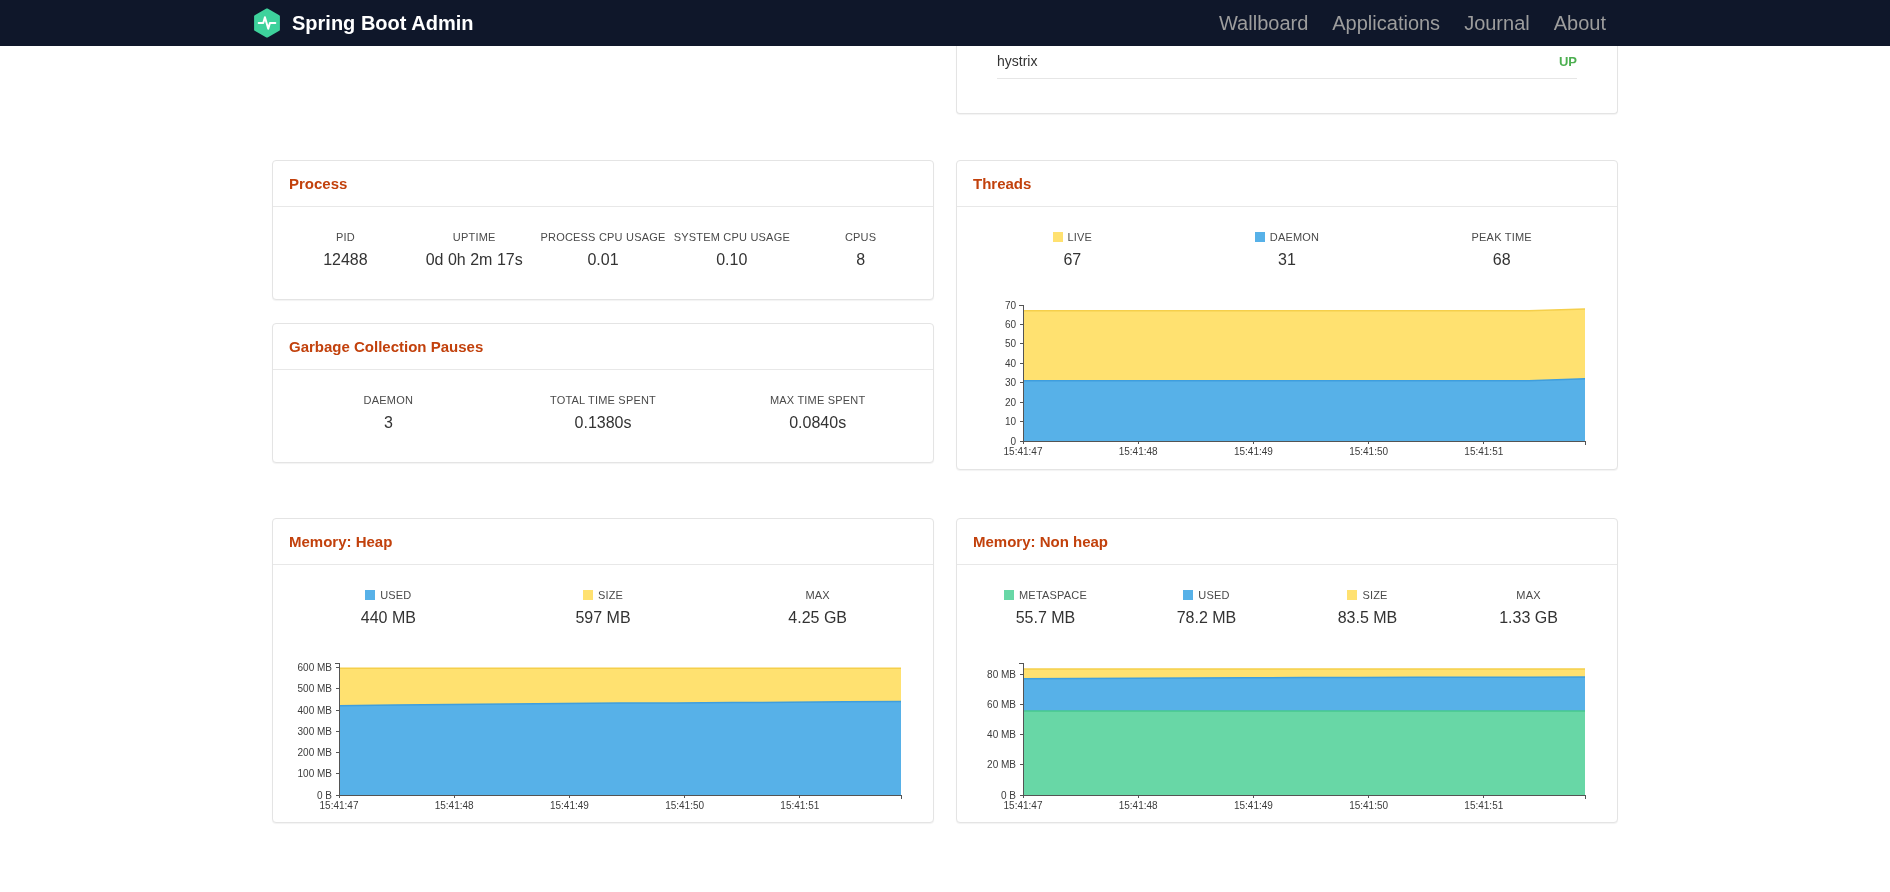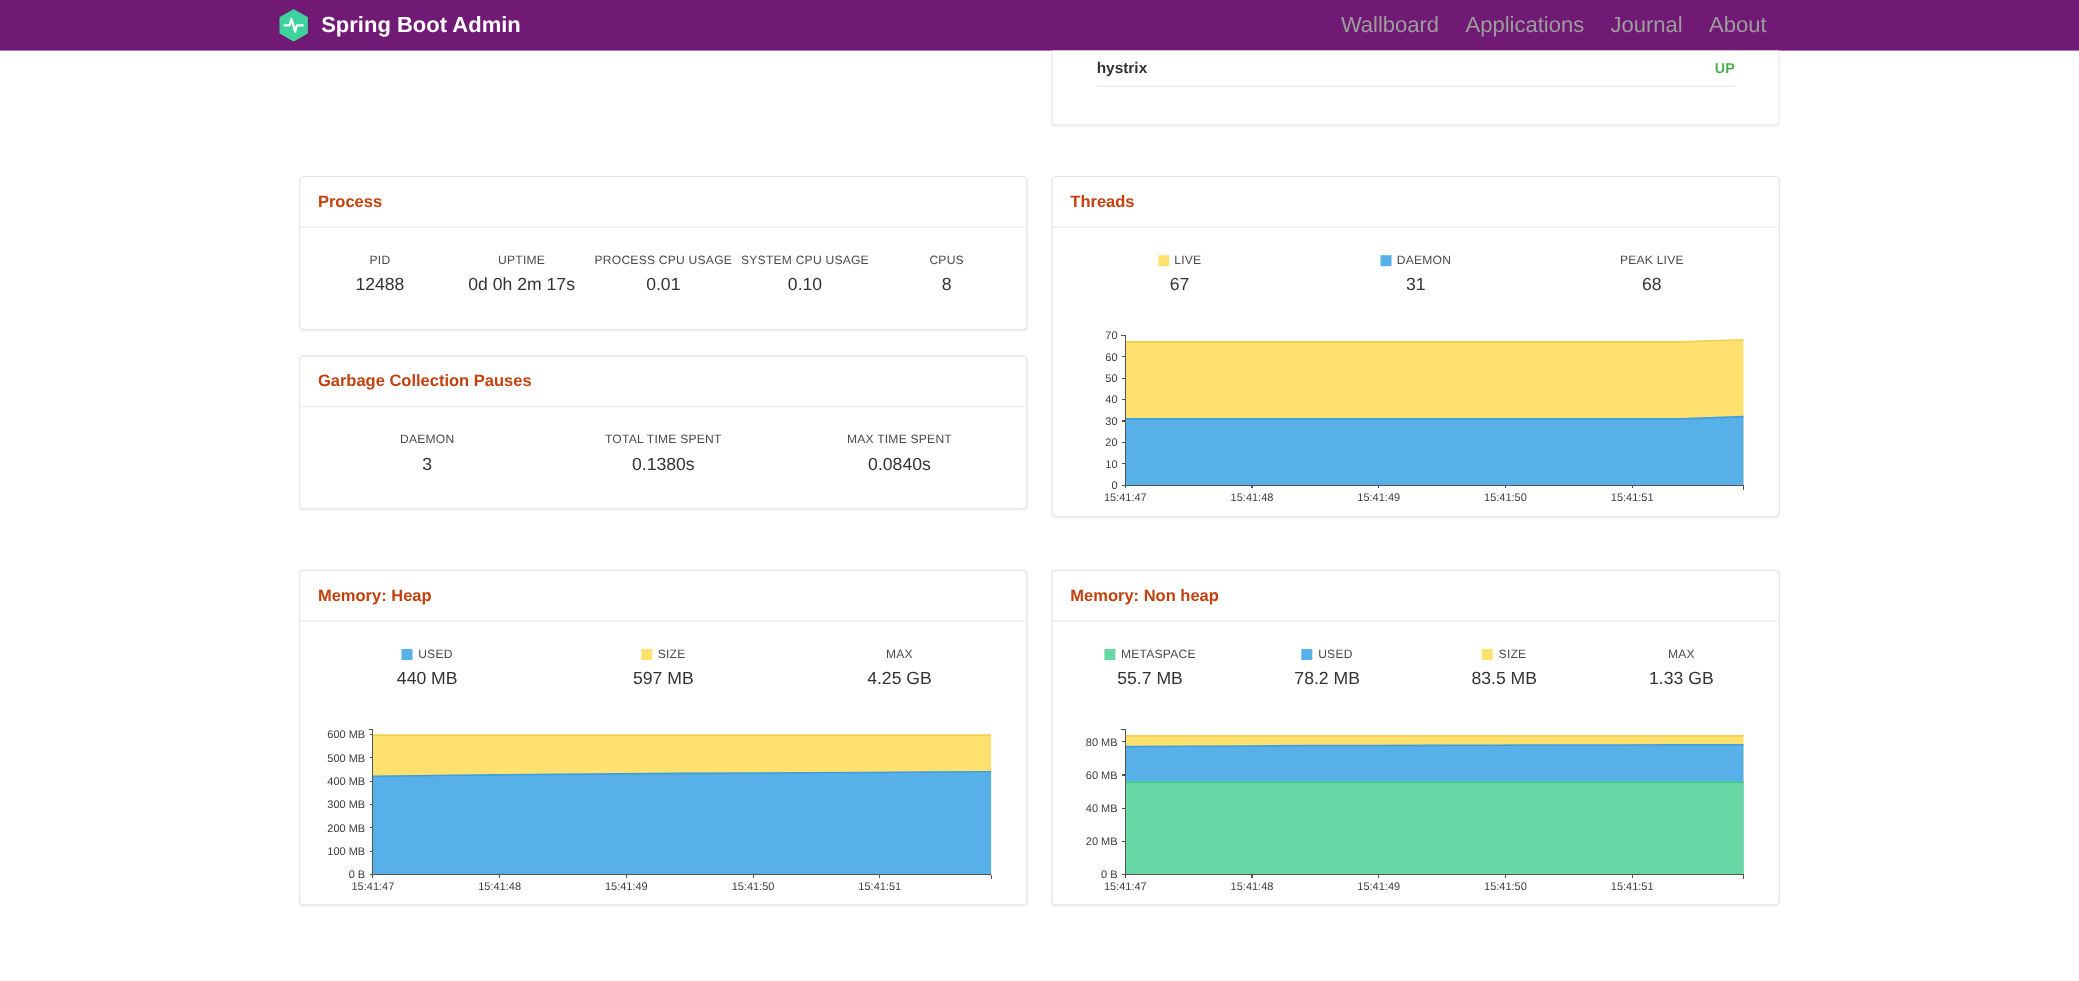--- a/index.html
+++ b/index.html
@@ -1,41 +1,41 @@
 <!DOCTYPE html>
 <html><head>
 <meta charset="utf-8">
 <style>
   * { box-sizing: border-box; margin: 0; padding: 0; }
   html, body { width: 1890px; height: 892px; overflow: hidden; }
   body { font-family: "Liberation Sans", sans-serif; background: #ffffff; color: #333; }
 
   
-  .navbar { height: 46px; background: #701a75; display: flex; align-items: center; }
+  .navbar { height: 46px; background: #0f172a; display: flex; align-items: center; }
   .nav-inner { width: 1346px; margin: 0 auto; height: 100%; display: flex; align-items: center; justify-content: space-between; }
   .brand { display: flex; align-items: center; gap: 10px; color: #fff; font-size: 20px; font-weight: 700; cursor: pointer; margin-left: -20px; }
   .nav-links { display: flex; list-style: none; align-items: center; height: 100%; }
   .nav-links li { color: #9d9d9d; font-size: 20px; padding: 0 12px; cursor: pointer; }
 
   
   .container { width: 1346px; margin: 0 auto; }
   .row { display: flex; gap: 22px; }
   .col { flex: 1; min-width: 0; }
   .row-mid { margin-top: 46px; }
   .row-bottom { margin-top: 48px; }
 
   
   .panel { background: #fff; border: 1px solid #e4e4e4; border-radius: 4px; box-shadow: 0 1px 1px rgba(0,0,0,.05); }
   .panel + .panel { margin-top: 23px; }
   .panel-cut { border-top: none; border-radius: 0 0 4px 4px; padding-bottom: 34px; }
   .panel-heading { padding: 14px 16px; border-bottom: 1px solid #e8e8e8; font-size: 15px; font-weight: 700; color: #c2410c; }
 
   
   .app-row { display: flex; justify-content: space-between; align-items: center; margin: 0 40px; padding: 7px 0 9px; border-bottom: 1px solid #e6e6e6; cursor: pointer; }
-  .app-name { font-size: 14px; font-weight: 700; color: #333; }
+  .app-name { font-size: 14px; font-weight: 400; color: #333; }
   .status-up { font-size: 13px; font-weight: 700; }
 
   
   .metrics { display: flex; padding: 24px 8px 30px; }
   .metric { flex: 1; text-align: center; }
   .metric-label { font-size: 11px; color: #4a4a4a; letter-spacing: .2px; display: flex; align-items: center; justify-content: center; gap: 5px; }
   .swatch { width: 10px; height: 10px; display: inline-block; flex: 0 0 auto; }
   .metric-value { margin-top: 8px; font-size: 16px; color: #333; }
 
   
@@ -139,21 +139,21 @@
             <div class="metric-value">67</div>
           </div>
           <div class="metric">
             <div class="metric-label">
               <span class="swatch" style="background: rgb(87, 177, 232);"></span>
               <span>DAEMON</span>
             </div>
             <div class="metric-value">31</div>
           </div>
           <div class="metric">
-            <div class="metric-label">PEAK LIVE</div>
+            <div class="metric-label">PEAK TIME</div>
             <div class="metric-value">68</div>
           </div>
         </div>
         <div class="chart"><svg width="622" height="160" font-family="Liberation Sans, sans-serif" font-size="10">
               <polygon fill="#ffe170" points="54,142 54.0,11.8 110.2,11.8 166.4,11.8 222.6,11.8 278.8,11.8 335.0,11.8 391.2,11.8 447.4,11.8 503.6,11.8 559.8,11.8 616.0,9.9 616,142"></polygon>
               <polyline fill="none" stroke="#f5cf4b" stroke-width="1.5" points="54.0,11.8 110.2,11.8 166.4,11.8 222.6,11.8 278.8,11.8 335.0,11.8 391.2,11.8 447.4,11.8 503.6,11.8 559.8,11.8 616.0,9.9"></polyline>
               <polygon fill="#57b1e8" points="54,142 54.0,81.8 110.2,81.8 166.4,81.8 222.6,81.8 278.8,81.8 335.0,81.8 391.2,81.8 447.4,81.8 503.6,81.8 559.8,81.8 616.0,79.8 616,142"></polygon>
               <polyline fill="none" stroke="#3f9edd" stroke-width="1.5" points="54.0,81.8 110.2,81.8 166.4,81.8 222.6,81.8 278.8,81.8 335.0,81.8 391.2,81.8 447.4,81.8 503.6,81.8 559.8,81.8 616.0,79.8"></polyline>
               <g stroke="#545454" stroke-width="1" shape-rendering="crispEdges">
                 <line x1="54" y1="6" x2="54" y2="142"></line>

